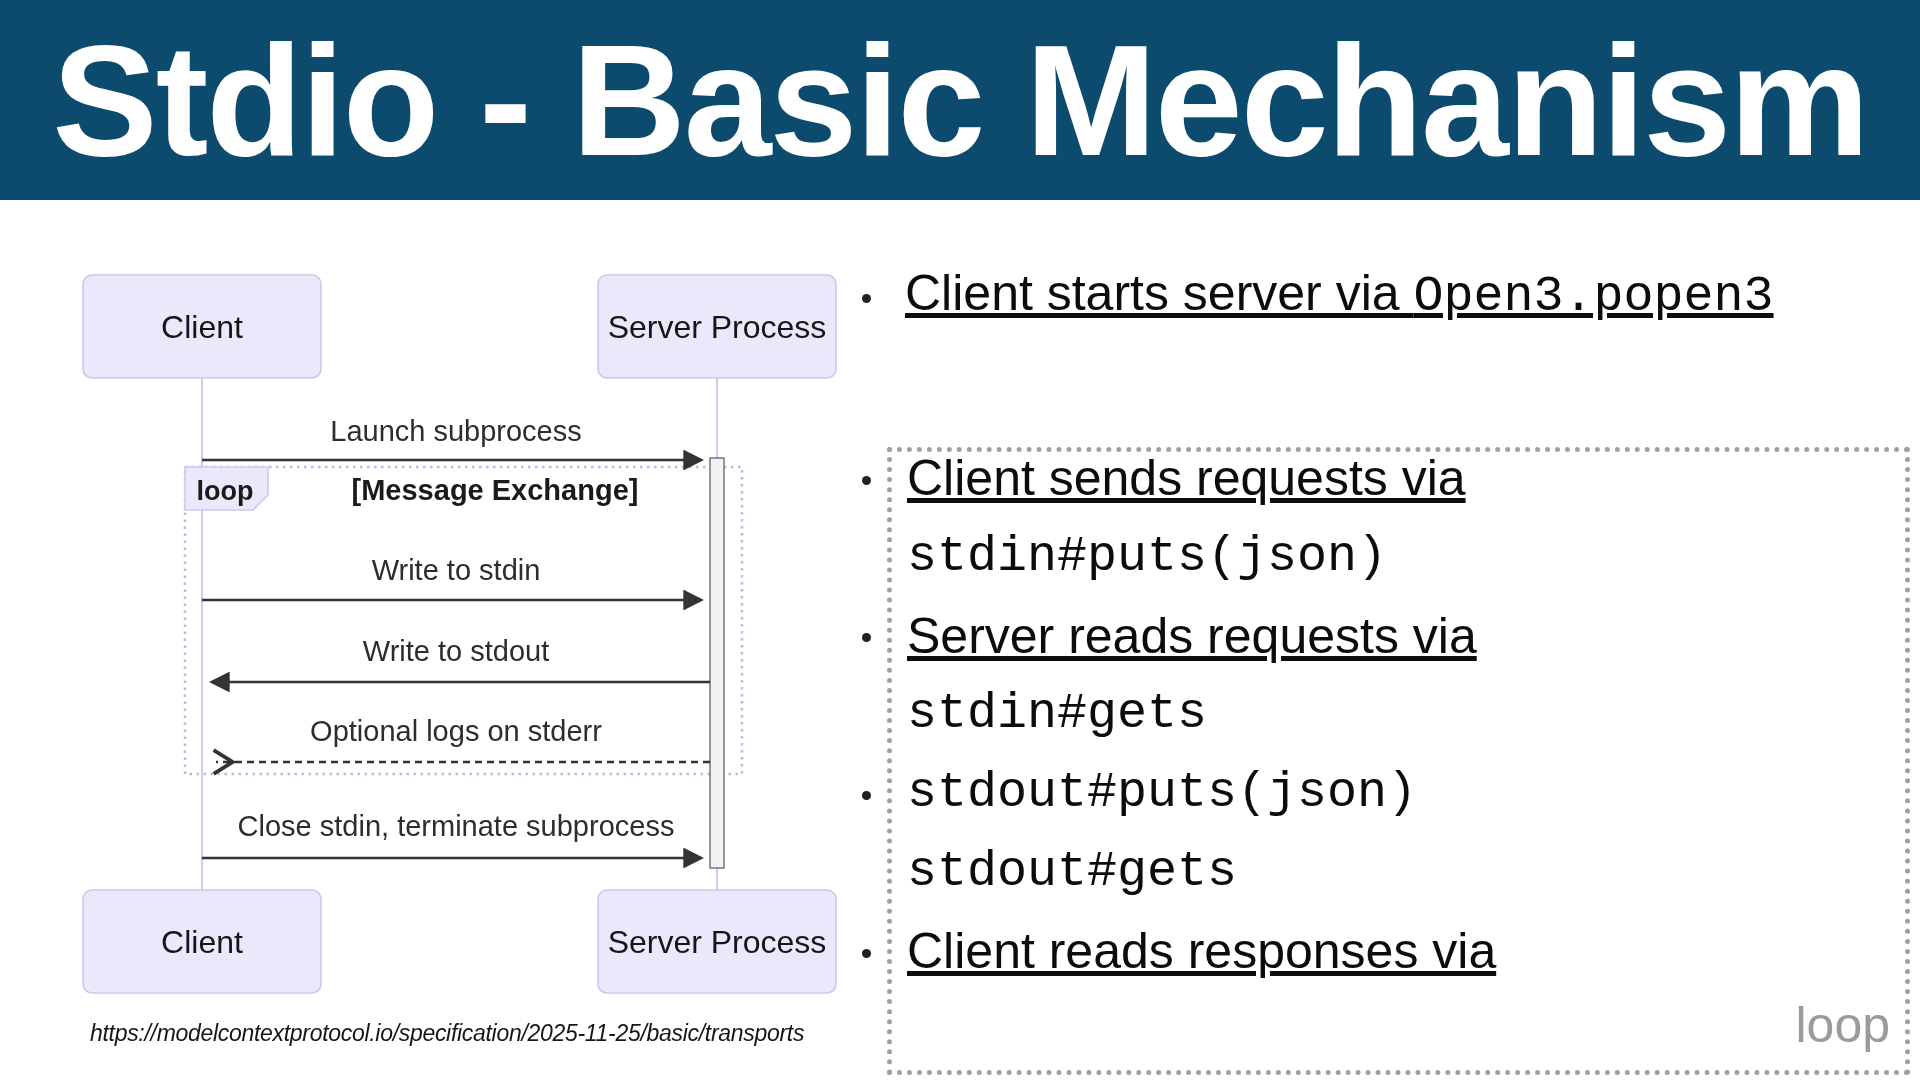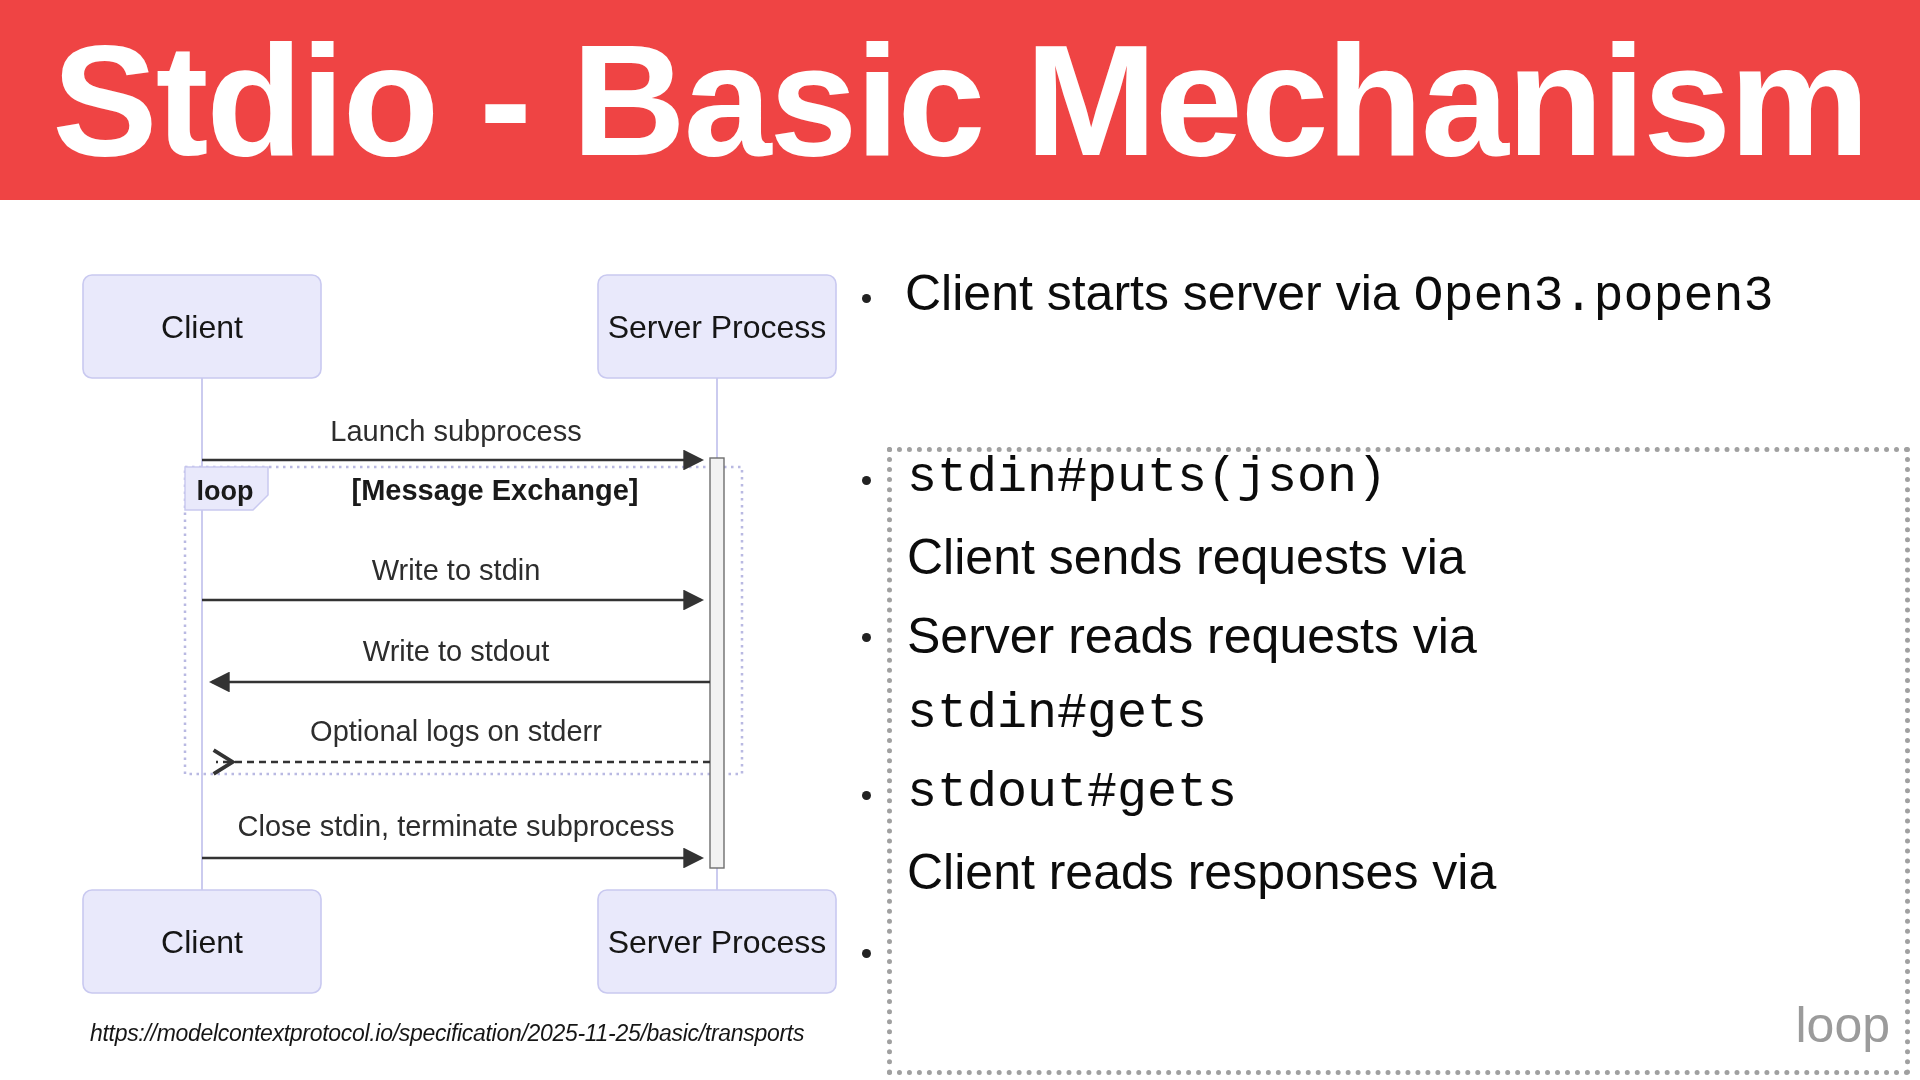--- a/index.html
+++ b/index.html
@@ -2,33 +2,33 @@
 <html><head>
 <meta charset="utf-8">
 <style>
   html,body{margin:0;padding:0;}
   body{
     width:1920px;height:1080px;position:relative;overflow:hidden;
     background:#ffffff;font-family:"Liberation Sans",sans-serif;color:#111;
   }
   
   .banner{
-    position:absolute;left:0;top:0;width:1920px;height:200px;background:#ef4444;
+    position:absolute;left:0;top:0;width:1920px;height:200px;background:#0c4a6e;
     display:flex;align-items:center;justify-content:center;
   }
   .banner h1{
     margin:0;color:#fff;font-size:158px;font-weight:bold;letter-spacing:-2px;
     white-space:nowrap;line-height:200px;
   }
   
   svg.diagram{position:absolute;left:0;top:0;z-index:1;}
   svg text{font-family:"Liberation Sans",sans-serif;}
   
   .note{position:absolute;z-index:2;}
-  .prose{font-size:50px;line-height:82px;color:#0c0c0c;white-space:nowrap;}
+  .prose{font-size:50px;line-height:82px;color:#0c0c0c;white-space:nowrap;text-decoration:underline;}
   .code{font-family:"Liberation Mono","DejaVu Sans Mono",monospace;font-size:50px;color:#0c0c0c;white-space:nowrap;}
   .dot{
     position:absolute;z-index:2;width:9px;height:9px;border-radius:50%;background:#222;
   }
   .loop-frame{
     position:absolute;left:887px;top:447px;width:1023px;height:628px;
     border:5px dotted #A0A0A0;box-sizing:border-box;z-index:1;background:transparent;
   }
   .loop-lines{position:absolute;left:907px;top:439px;z-index:2;}
   .loop-lines .ln{height:78.8px;line-height:78.8px;white-space:nowrap;}
@@ -100,23 +100,24 @@
 </div>
 
 <div class="loop-frame"></div>
 
 <span class="dot" style="left:862px;top:476px;"></span>
 <span class="dot" style="left:862px;top:633px;"></span>
 <span class="dot" style="left:862px;top:791px;"></span>
 <span class="dot" style="left:862px;top:949px;"></span>
 
 <div class="loop-lines">
+  <div class="ln prose">Client sends requests via</div>
   <div class="ln code">stdin#puts(json)</div>
-  <div class="ln prose">Client sends requests via</div>
   <div class="ln prose">Server reads requests via</div>
   <div class="ln code">stdin#gets</div>
+  <div class="ln code">stdout#puts(json)</div>
   <div class="ln code">stdout#gets</div>
   <div class="ln prose">Client reads responses via</div>
 </div>
 
 <div class="loop-watermark">loop</div>
 
 <div class="source-url">https://modelcontextprotocol.io/specification/2025-11-25/basic/transports</div>
 
 </body></html>

